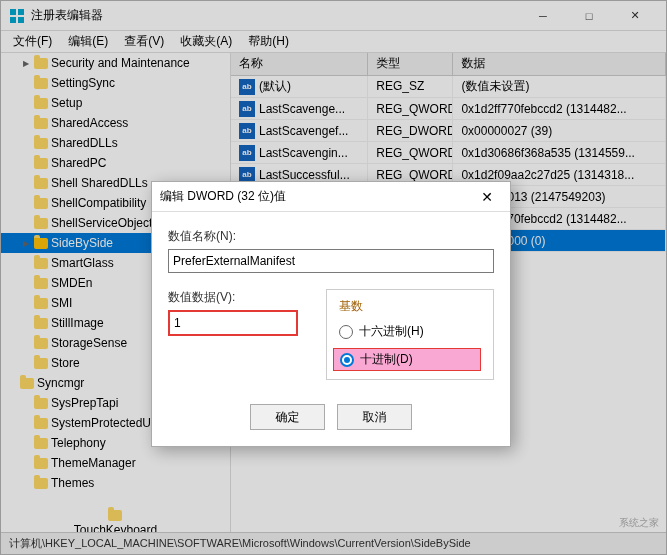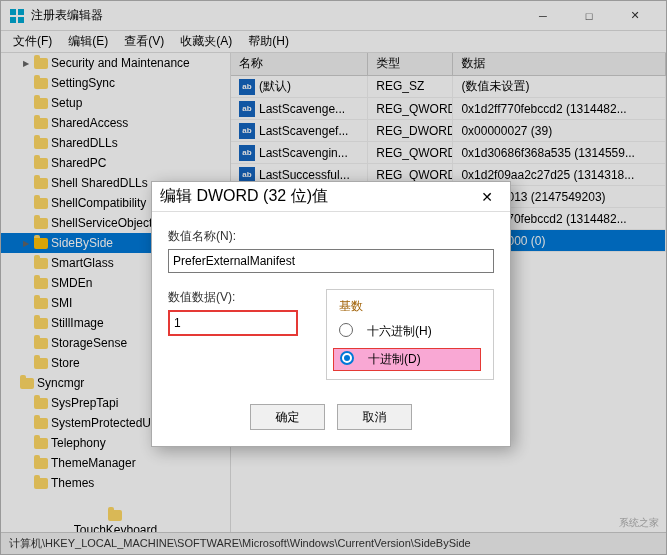--- a/index.html
+++ b/index.html
@@ -235,21 +235,21 @@
     .dialog-title-bar {
       background: #fff;
       border-bottom: 1px solid #ddd;
       height: 30px;
       display: flex;
       align-items: center;
       padding: 0 8px;
     }
     .dialog-title-text {
       flex: 1;
-      font-size: 16px;
+      font-size: 12px;
     }
     .dialog-close-btn {
       width: 30px;
       height: 28px;
       border: none;
       background: transparent;
       cursor: pointer;
       font-size: 14px;
       display: flex;
       align-items: center;
@@ -297,21 +297,22 @@
       margin-bottom: 8px;
       color: #a16207;
     }
     .radio-group {
       display: flex;
       flex-direction: column;
       gap: 8px;
     }
     .radio-item {
       display: flex;
-      gap: 14px;
+      align-items: center;
+      gap: 6px;
       font-size: 12px;
       cursor: pointer;
     }
     .radio-btn {
       width: 14px;
       height: 14px;
       border: 1px solid #666;
       border-radius: 50%;
       display: flex;
       align-items: center;

